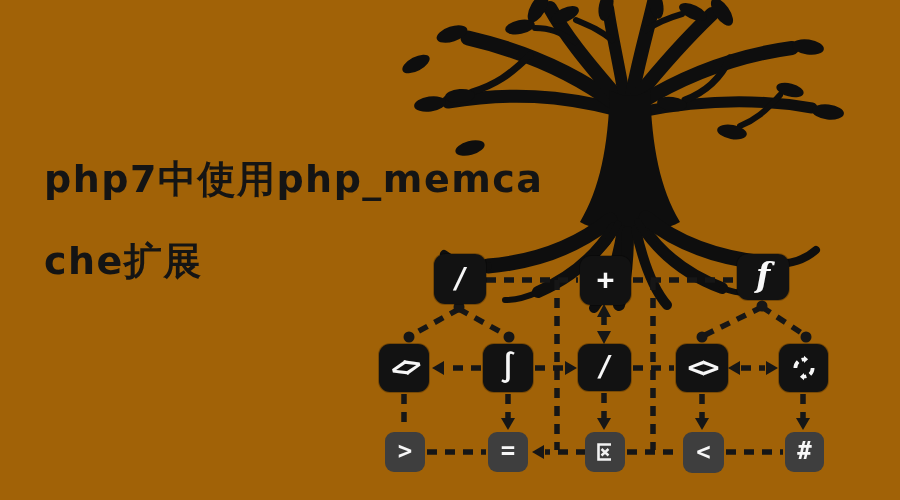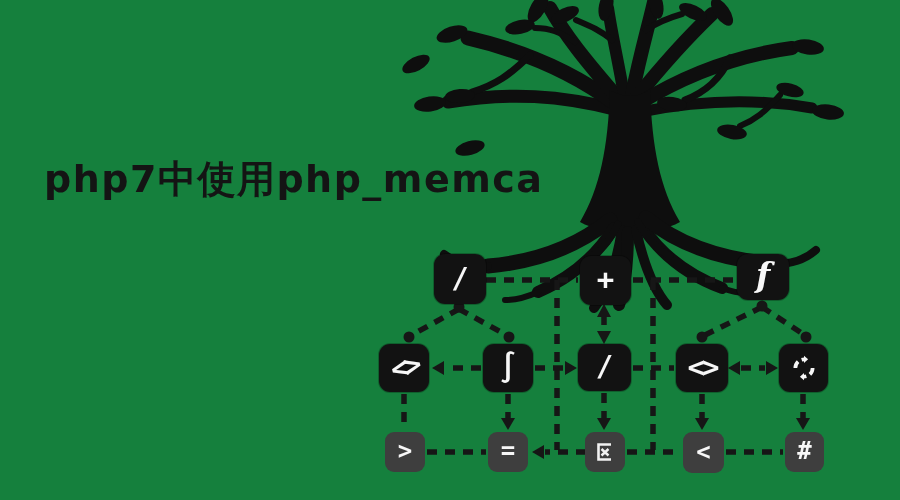--- a/index.html
+++ b/index.html
@@ -1,21 +1,21 @@
 <!DOCTYPE html>
 <html><head>
 <meta charset="utf-8">
 <style>
   html,body{margin:0;padding:0;}
   body{
     width:900px;height:500px;overflow:hidden;
     background:#faf9f6;
     font-family:"DejaVu Sans","Liberation Sans",sans-serif;
   }
-  #banner{position:relative;width:900px;height:500px;background:#15803d;}
+  #banner{position:relative;width:900px;height:500px;background:#a16207;}
 
   
   .title-line{
     position:absolute;left:44px;
     color:#141414;font-weight:bold;font-size:38px;line-height:1;
     letter-spacing:1.5px;white-space:nowrap;
     font-family:"DejaVu Sans","Liberation Sans",sans-serif;
   }
   #title-line-1{top:160px;}
   #title-line-2{top:242px;}
@@ -160,20 +160,21 @@
       <polygon class="ah" points="778,368 766,361 766,375"></polygon>
       <polygon class="ah" points="508,430 501,418 515,418"></polygon>
       <polygon class="ah" points="604,430 597,418 611,418"></polygon>
       <polygon class="ah" points="702,430 695,418 709,418"></polygon>
       <polygon class="ah" points="803,430 796,418 810,418"></polygon>
       <polygon class="ah" points="532,452 544,445 544,459"></polygon>
     </g>
   </svg>
 
   <div class="title-line" id="title-line-1">php7中使用php_memca</div>
+  <div class="title-line" id="title-line-2">che扩展</div>
 
   <div class="node" style="left:434px;top:254px;width:52px;height:50px;">
     <span class="sym">/</span>
   </div>
   <div class="node" style="left:580px;top:256px;width:51px;height:49px;">
     <span class="sym">+</span>
   </div>
   <div class="node" style="left:737px;top:254px;width:52px;height:46px;">
     <span class="sym f-sym">f</span>
   </div>

